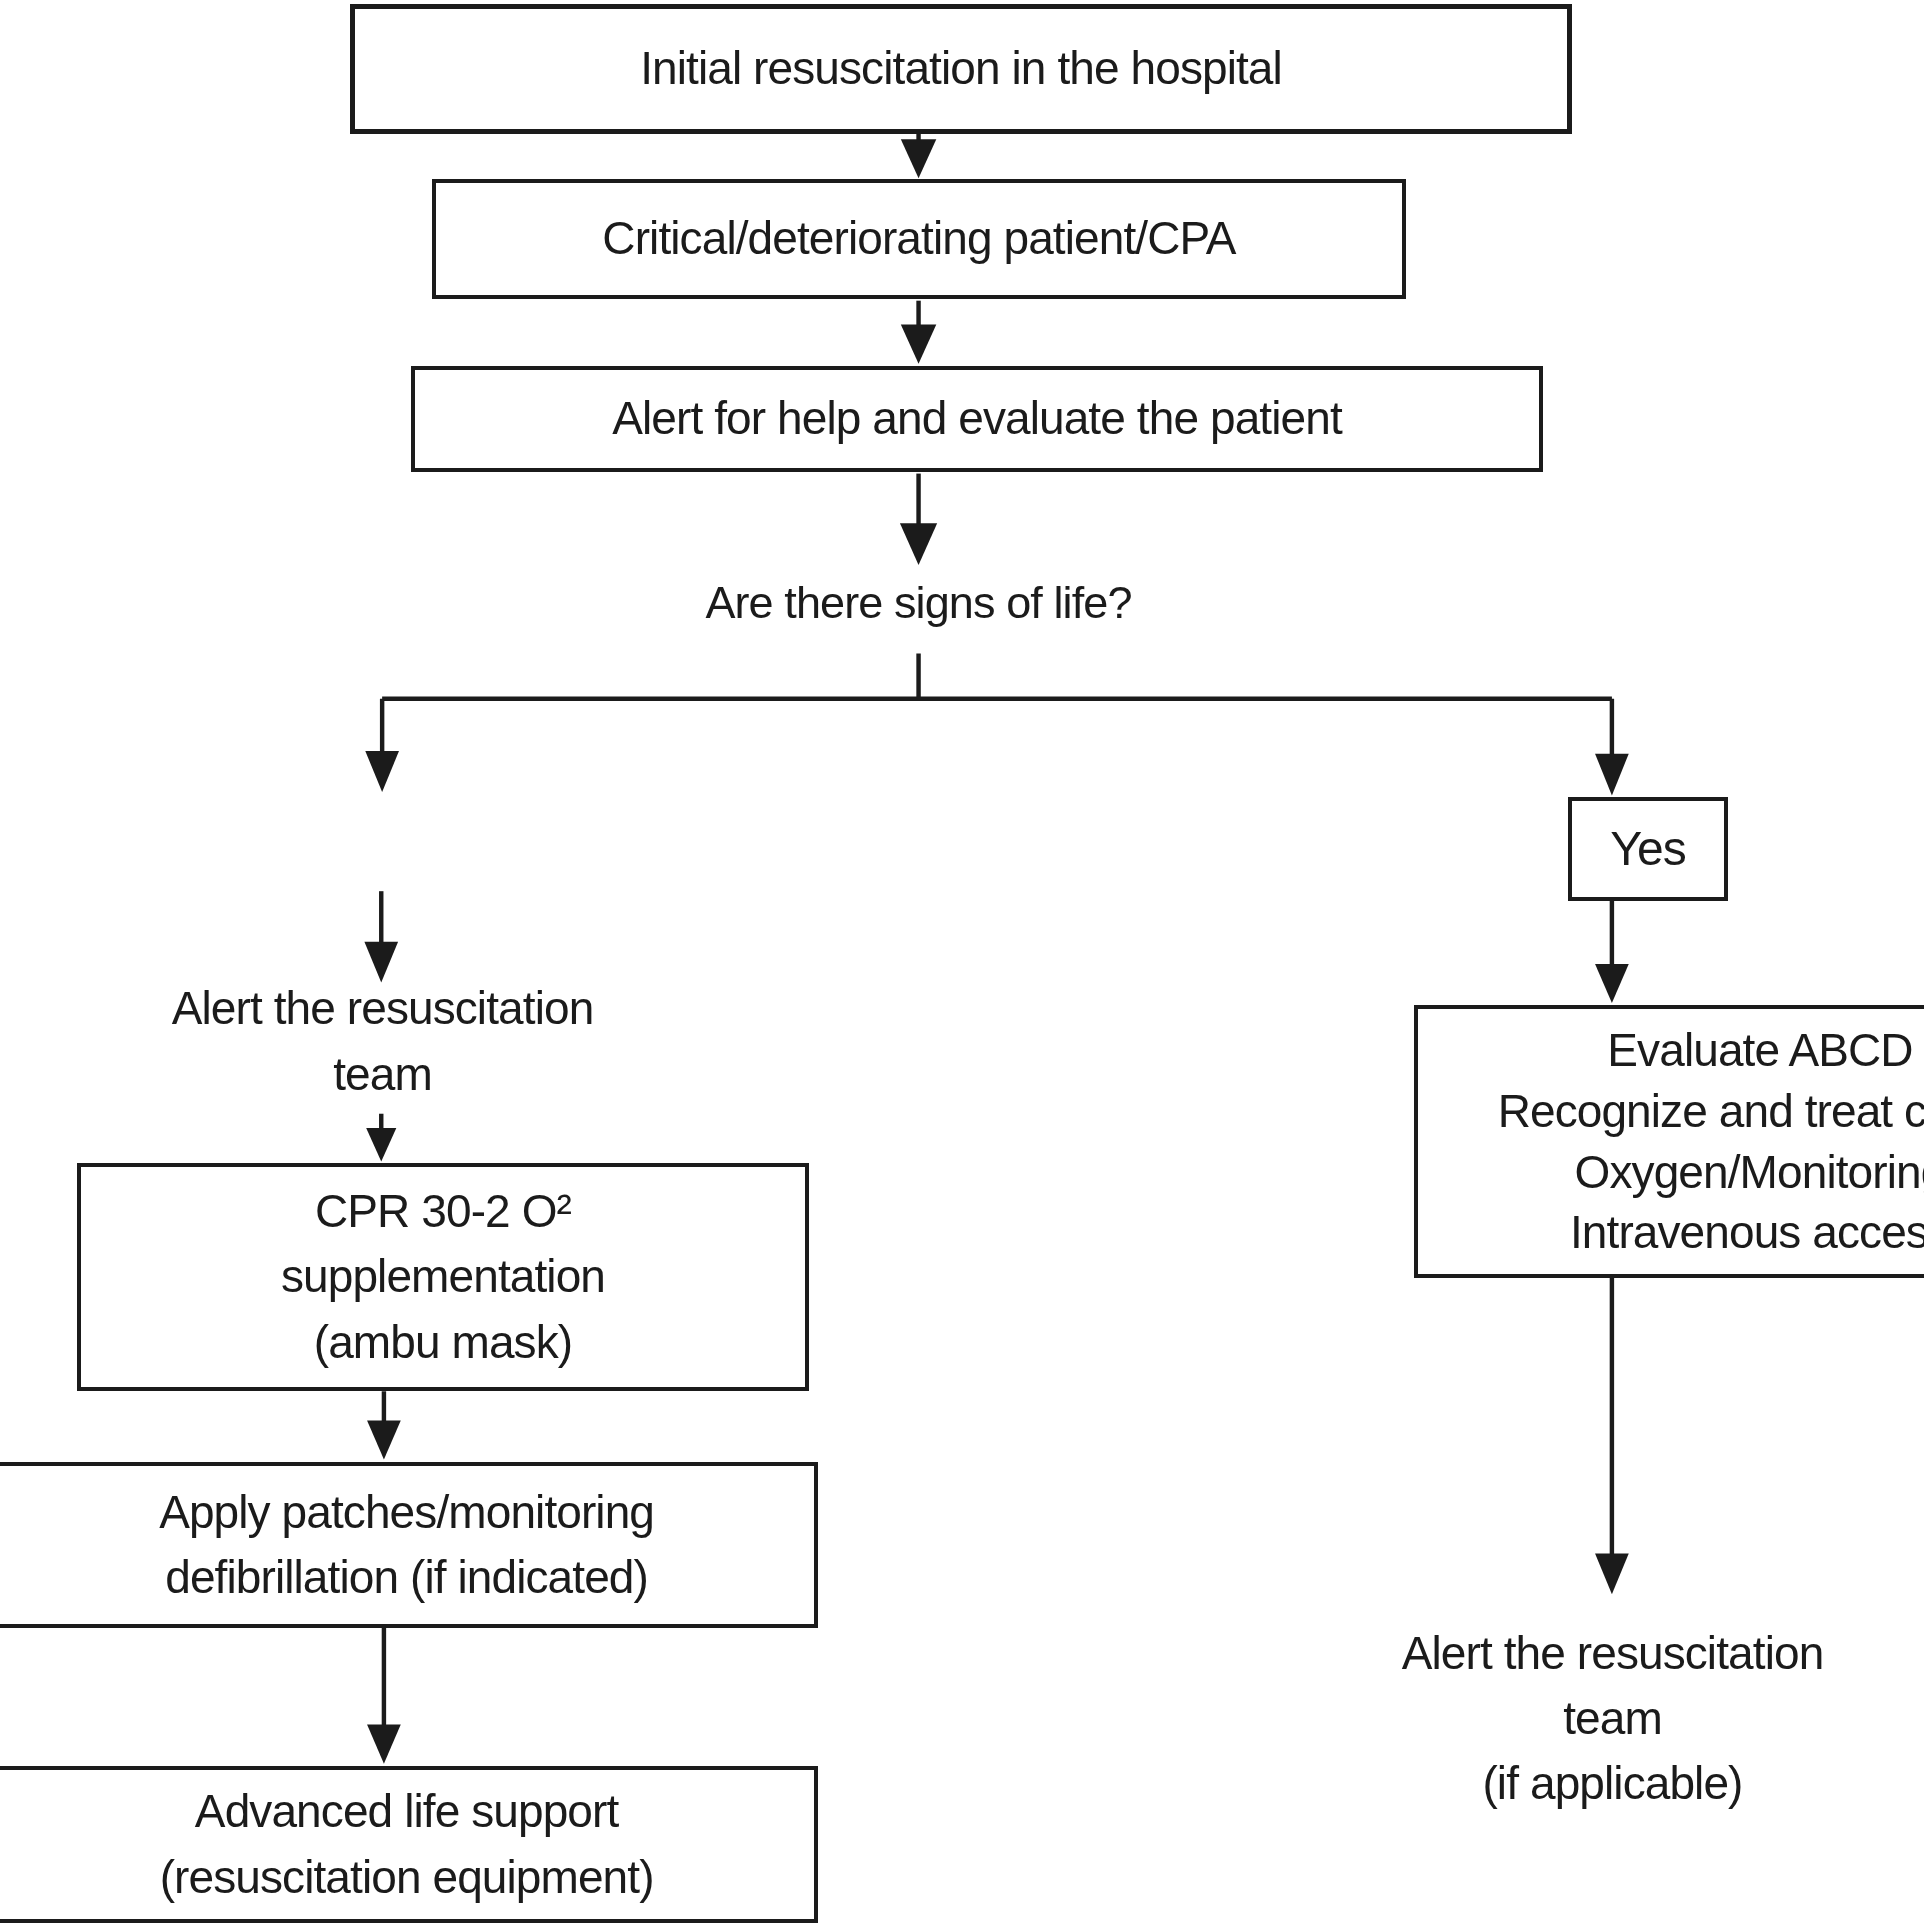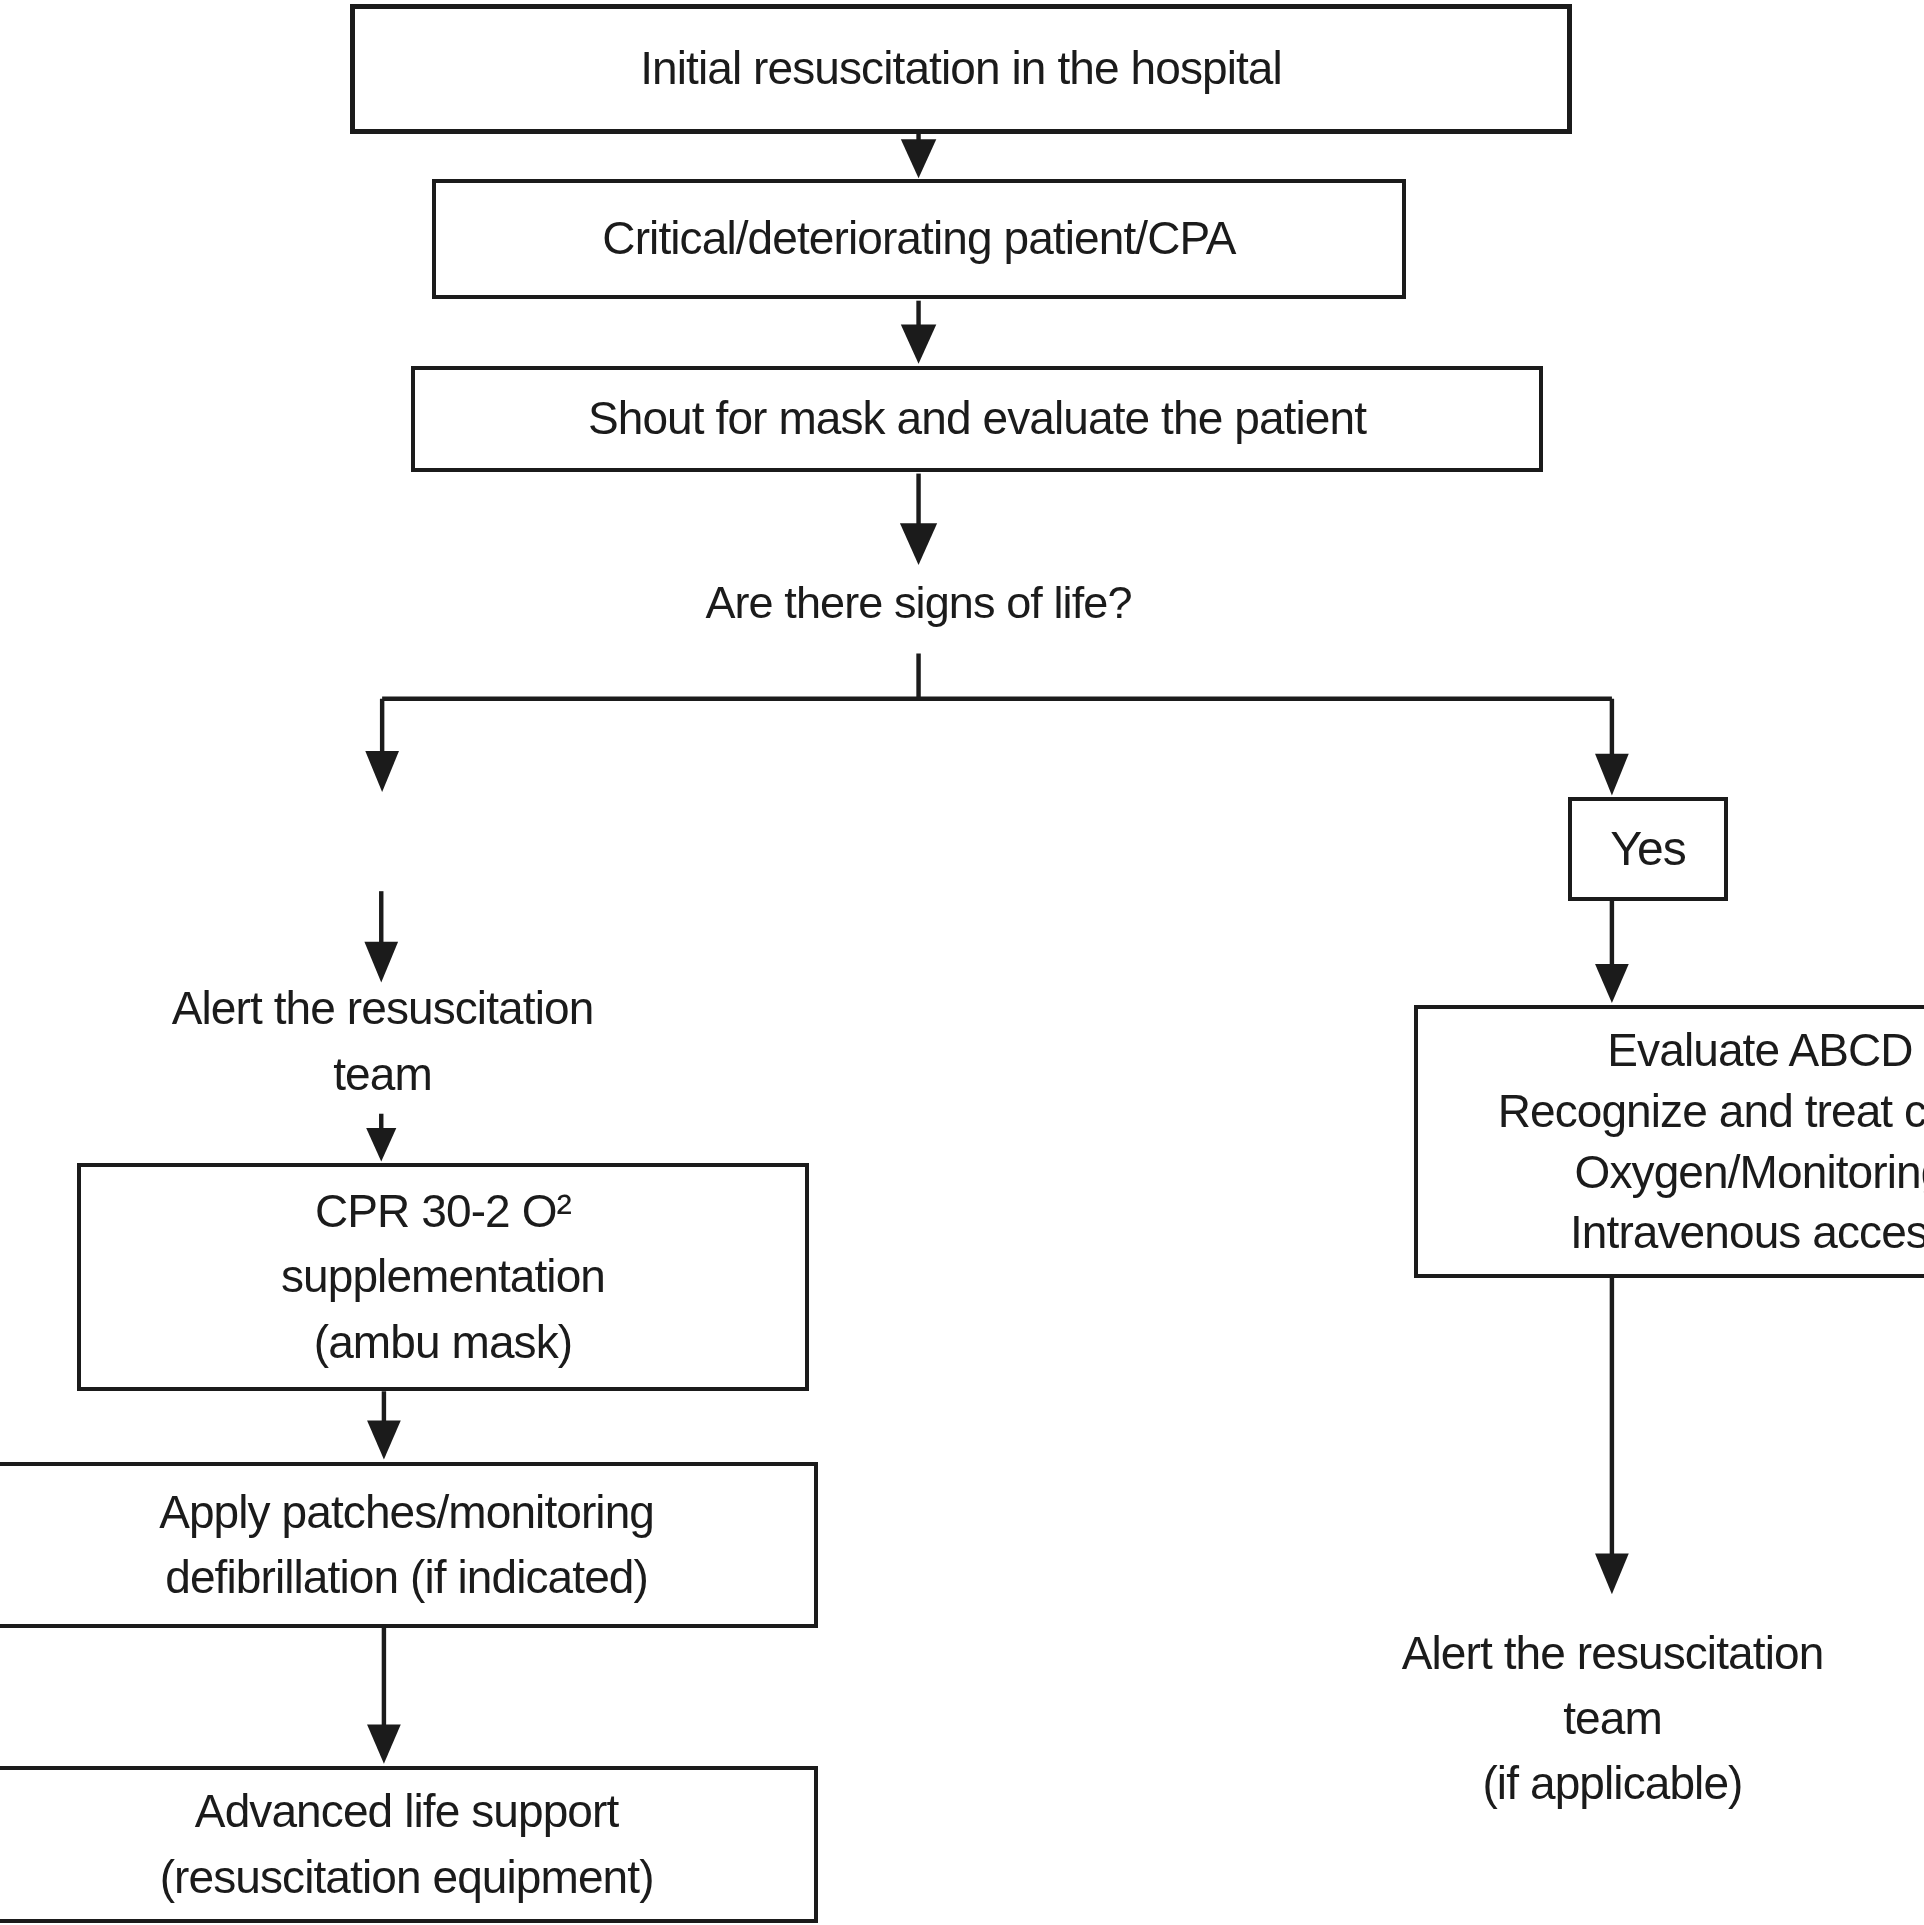--- a/index.html
+++ b/index.html
@@ -114,21 +114,21 @@
     <g>
       <line x1="1818" y1="1441" x2="1818" y2="1754"></line>
       <polygon points="1799,1752 1837,1752 1818,1798"></polygon>
     </g>
   </svg>
 
   <div class="node boxed-thick" style="left:350px; top:3.5px; width:1222px; height:130px;">Initial resuscitation in the hospital</div>
 
   <div class="node boxed" style="left:432px; top:179px; width:974px; height:120px;">Critical/deteriorating patient/CPA</div>
 
-  <div class="node boxed" style="left:411px; top:366px; width:1132px; height:106px;">Shout for mask and evaluate the patient</div>
+  <div class="node boxed" style="left:411px; top:366px; width:1132px; height:106px;">Alert for help and evaluate the patient</div>
 
   <div class="node plain q-text" style="left:564px; top:567px; width:709px; height:71px;">Are there signs of life?</div>
 
 
   <div class="node boxed answer" style="left:1568px; top:797px; width:160px; height:104px;">Yes</div>
 
   <div class="node plain" style="left:72px; top:975px; width:621px; height:133px;">Alert the resuscitation
 team</div>
 
   <div class="node boxed" style="left:77px; top:1163px; width:732px; height:228px;">CPR 30-2 O²

